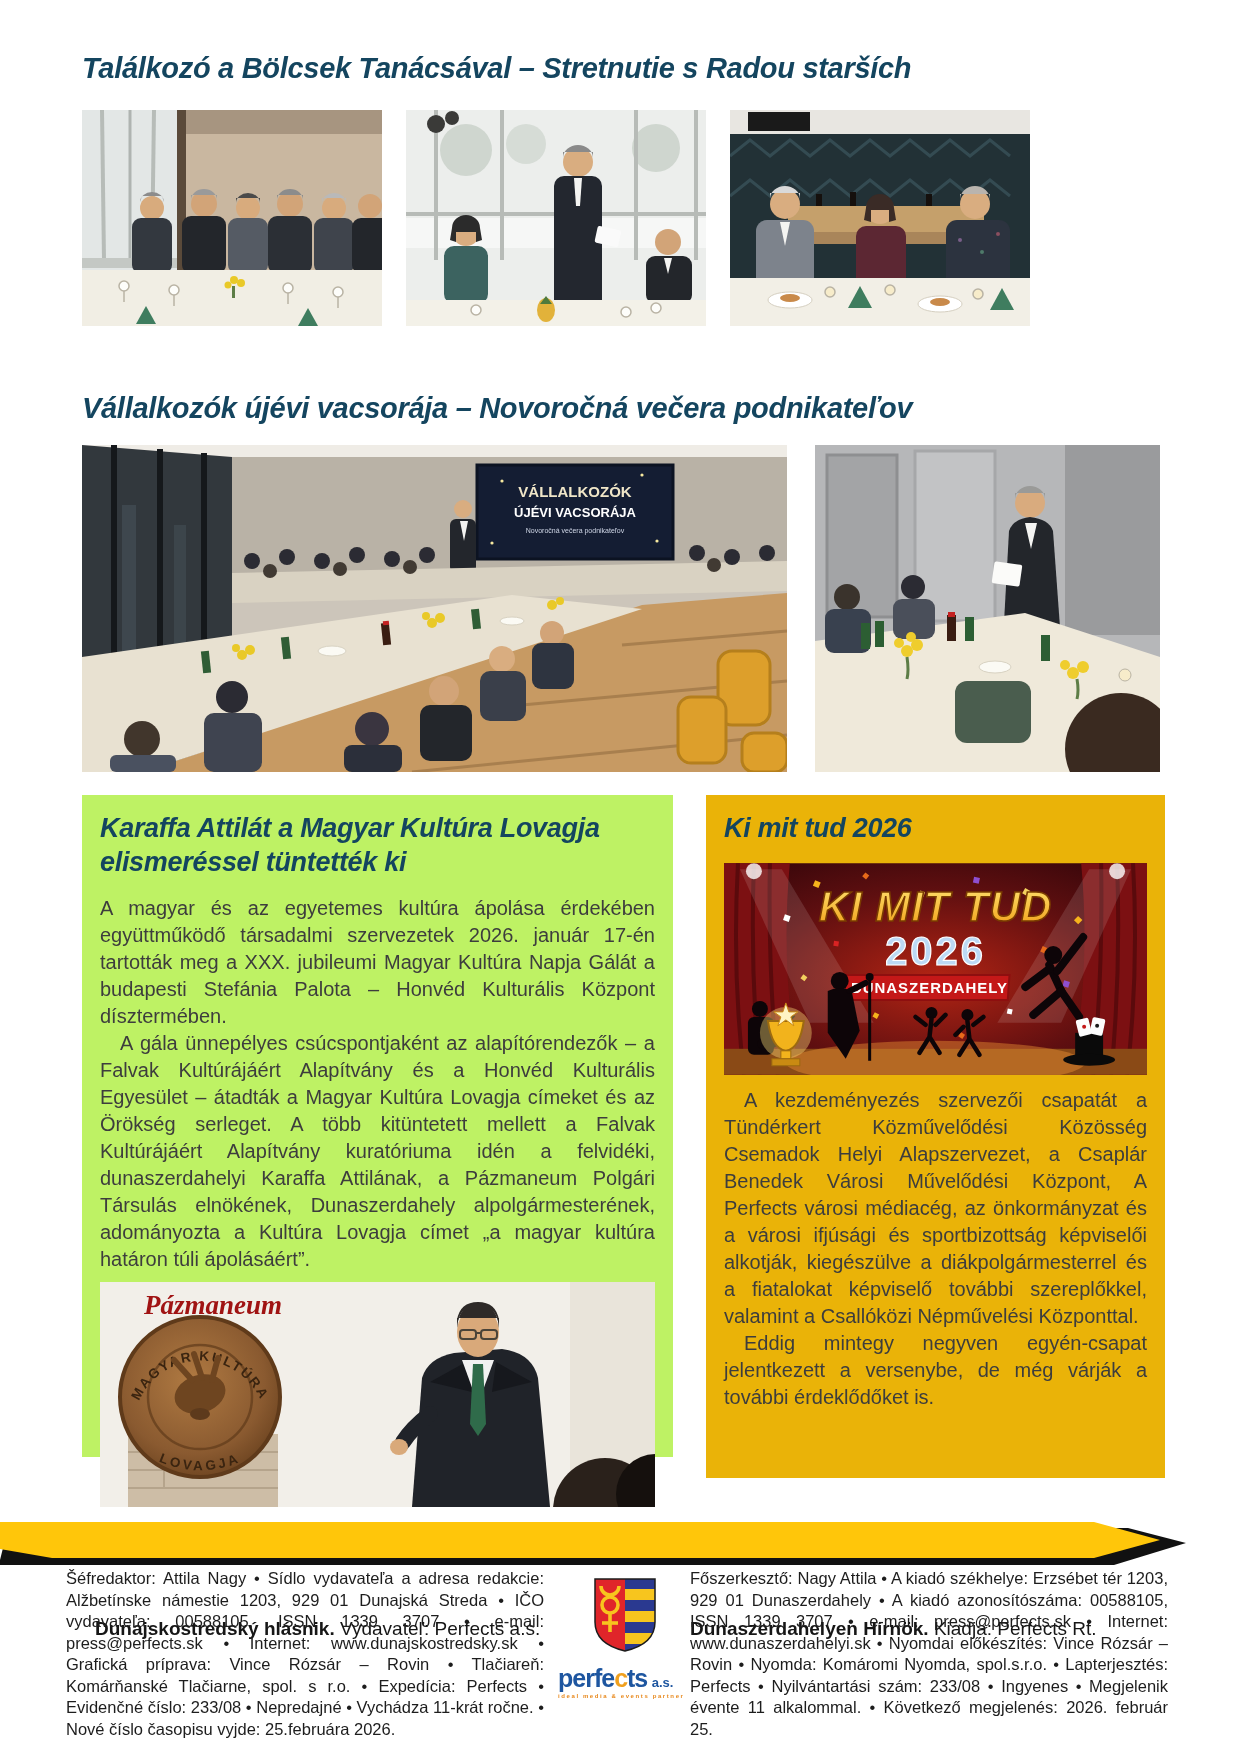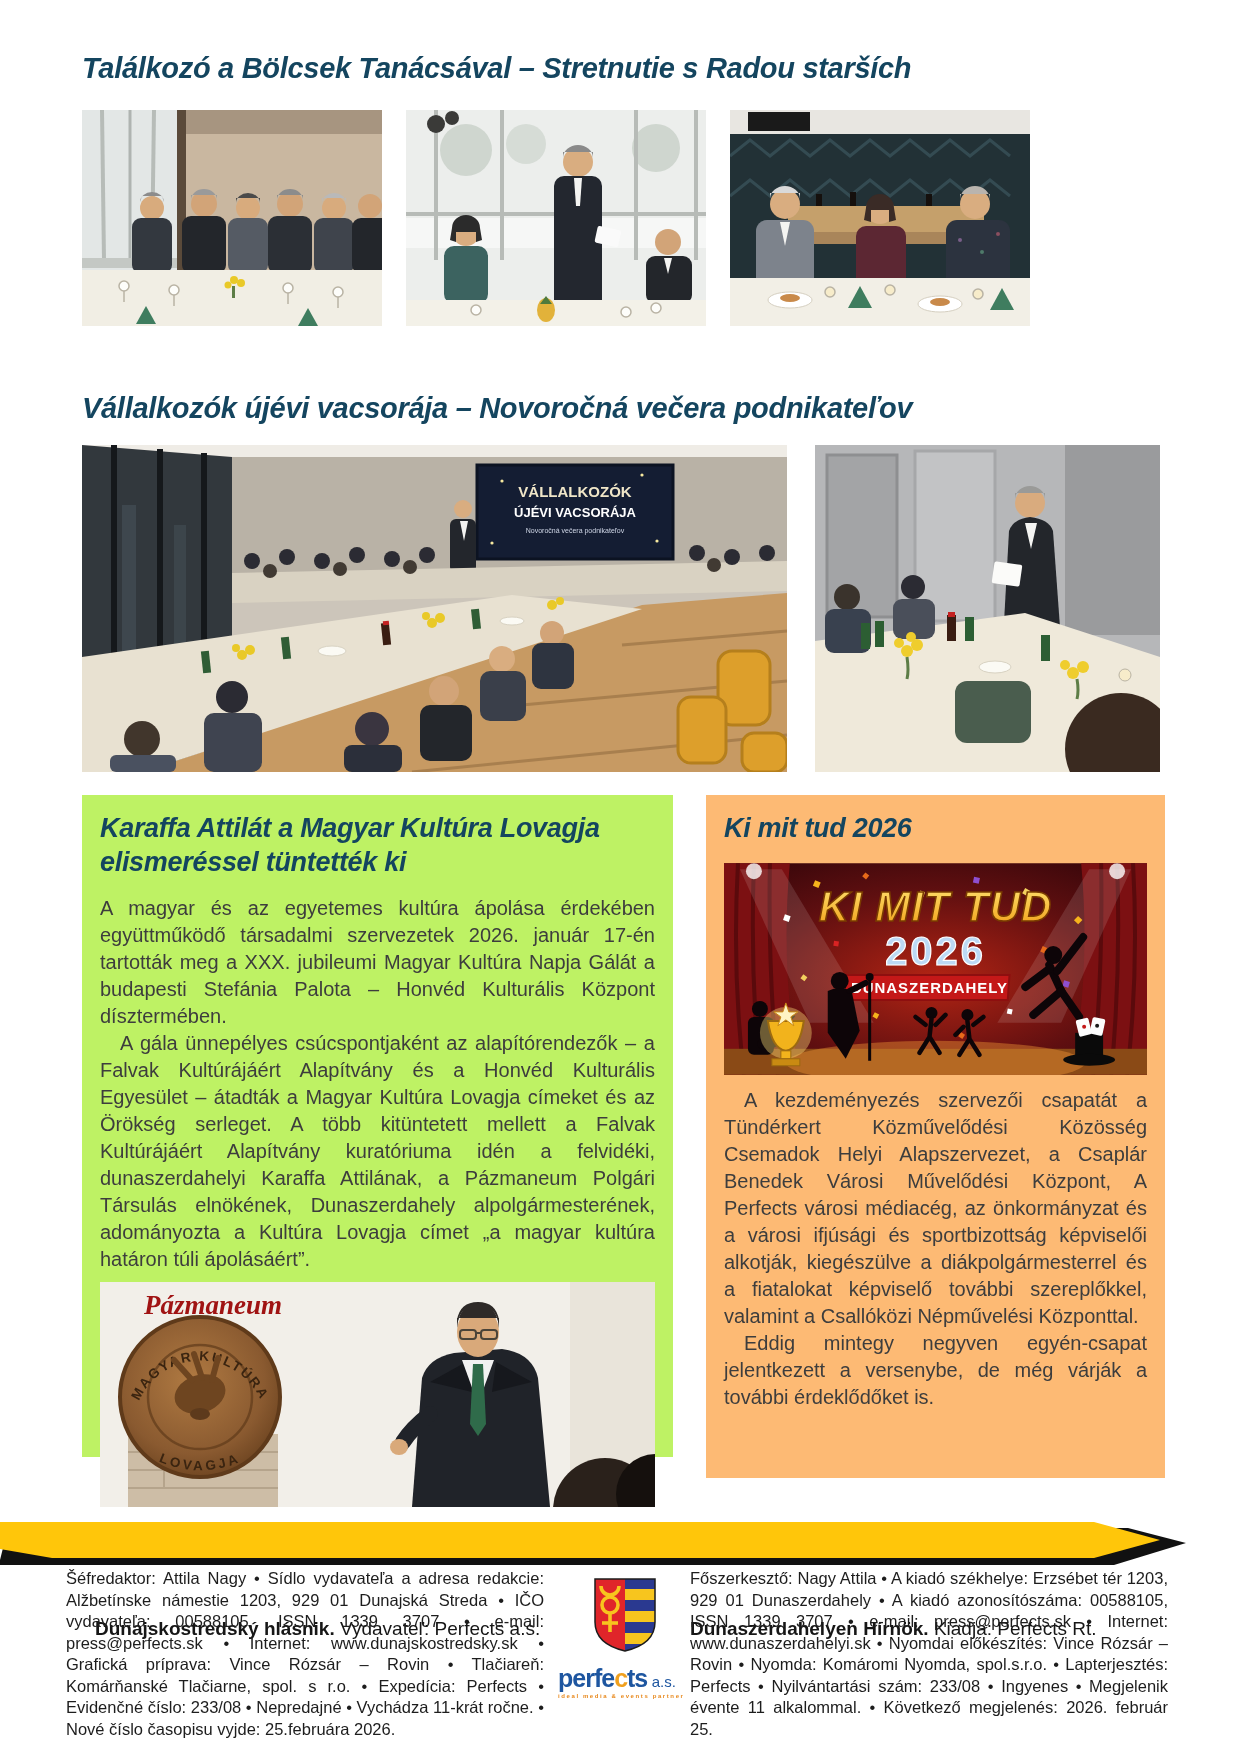--- a/index.html
+++ b/index.html
@@ -4,41 +4,41 @@
 <style>
   html,body{margin:0;padding:0;background:#888;}
   .page{position:relative;width:1240px;height:1754px;background:#ffffff;overflow:hidden;
         font-family:"Liberation Sans", sans-serif;}
   .headline{position:absolute;left:82px;font-weight:bold;font-style:italic;
             font-size:29px;color:#14455f;letter-spacing:-0.3px;white-space:nowrap;}
   .photo{position:absolute;overflow:hidden;background:#fef9c3;}
   .photo svg{display:block;width:100%;height:100%;}
   .story-box{position:absolute;box-sizing:border-box;padding:16px 18px;}
   .box-blue{left:82px;top:795px;width:591px;height:662px;background:#bef264;}
-  .box-cream{left:706px;top:795px;width:459px;height:683px;background:#fdba74;}
+  .box-cream{left:706px;top:795px;width:459px;height:683px;background:#eab308;}
   .box-title{font-weight:bold;font-style:italic;font-size:27px;line-height:34px;
              color:#14455f;margin:0 0 16px 0;letter-spacing:-0.3px;}
   .body-text p{margin:0;font-size:20px;line-height:27px;color:#3d3d3d;text-align:justify;}
   .body-text p.indent{text-indent:20px;}
   .inline-photo{width:100%;height:225px;margin-top:9px;overflow:hidden;}
   .inline-photo svg{display:block;width:100%;height:100%;}
   .poster{width:100%;height:212px;margin:18px 0 12px 0;overflow:hidden;}
   .poster svg{display:block;width:100%;height:100%;}
   .banner-svg{position:absolute;left:0;top:1518px;}
   .banner-text{position:absolute;top:1618px;font-size:19px;color:#161616;white-space:nowrap;}
   .banner-text b{font-weight:bold;}
   .imprint{position:absolute;top:1568px;font-size:16.5px;line-height:21.5px;color:#1d1d1d;
            text-align:justify;}
   .imprint-left{left:66px;width:478px;}
   .imprint-right{left:690px;width:478px;}
   .shield{position:absolute;left:594px;top:1578px;}
   .perfects{position:absolute;left:558px;top:1666px;width:140px;line-height:1;}
   .perfects .word{font-weight:bold;font-size:25px;letter-spacing:-1px;color:#1e56a0;}
   .perfects .word .oc{color:#f0a01e;}
-  .perfects .suffix{font-size:15px;color:#1e56a0;font-weight:normal;}
+  .perfects .suffix{font-size:13px;color:#1e56a0;font-weight:bold;}
   .perfects .slogan{font-size:6px;color:#e8891d;letter-spacing:1.6px;font-weight:bold;
                     margin-top:2px;white-space:nowrap;}
 </style>
 </head>
 <body>
 
 <div class="page">
 
   <div class="headline" style="top:52px;">Találkozó a Bölcsek Tanácsával – Stretnutie s Radou starších</div>
 

